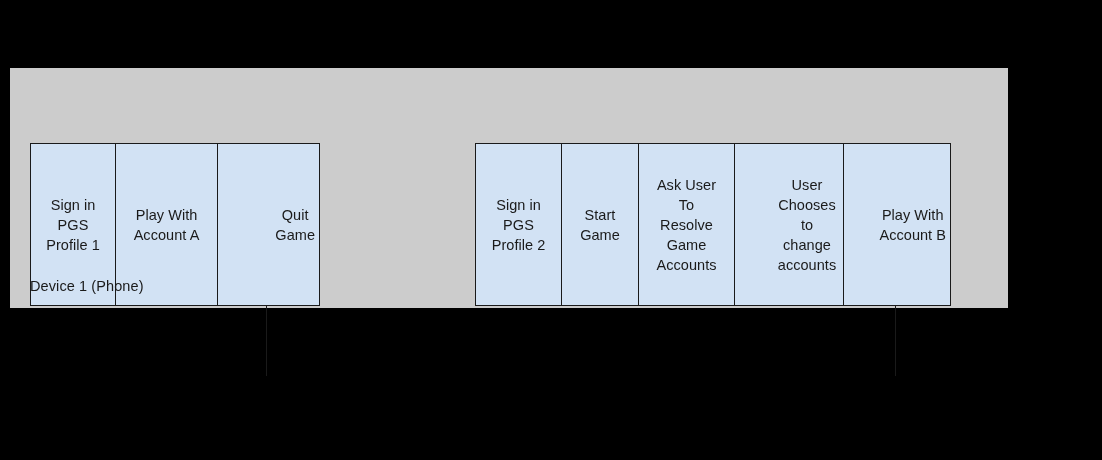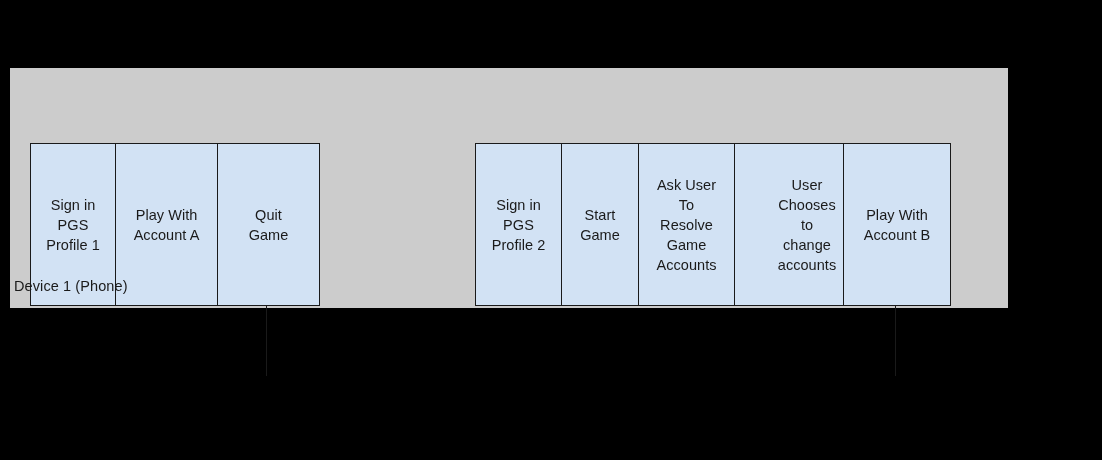--- a/index.html
+++ b/index.html
@@ -26,21 +26,21 @@
     position: absolute;
     left: 10px;
     top: 68px;
     width: 998px;
     height: 240px;
     background: #cccccc;
   }
 
   .device-label {
     position: absolute;
-    left: 4px;
+    left: 20px;
     top: 210px;
     font-size: 14.5px;
     line-height: 17px;
     color: #1a1a1a;
     white-space: nowrap;
     letter-spacing: 0.1px;
   }
 
   
   .drop-line {
@@ -68,20 +68,21 @@
     justify-content: center;
     text-align: center;
     font-size: 14.5px;
     line-height: 20px;
     color: #1a1a1a;
     padding: 2px 4px;
     letter-spacing: 0.05px;
   }
   .step-box:last-child {
     border-right-width: 1px;
+    justify-content: flex-end;
   }
 
   .step-box .step-text {
     display: block;
     white-space: pre-line;
   }
 
   
   #group-1 { left: 20px; width: 368px; }
   #group-1 .step-box:nth-child(1) { width: 85px; }

